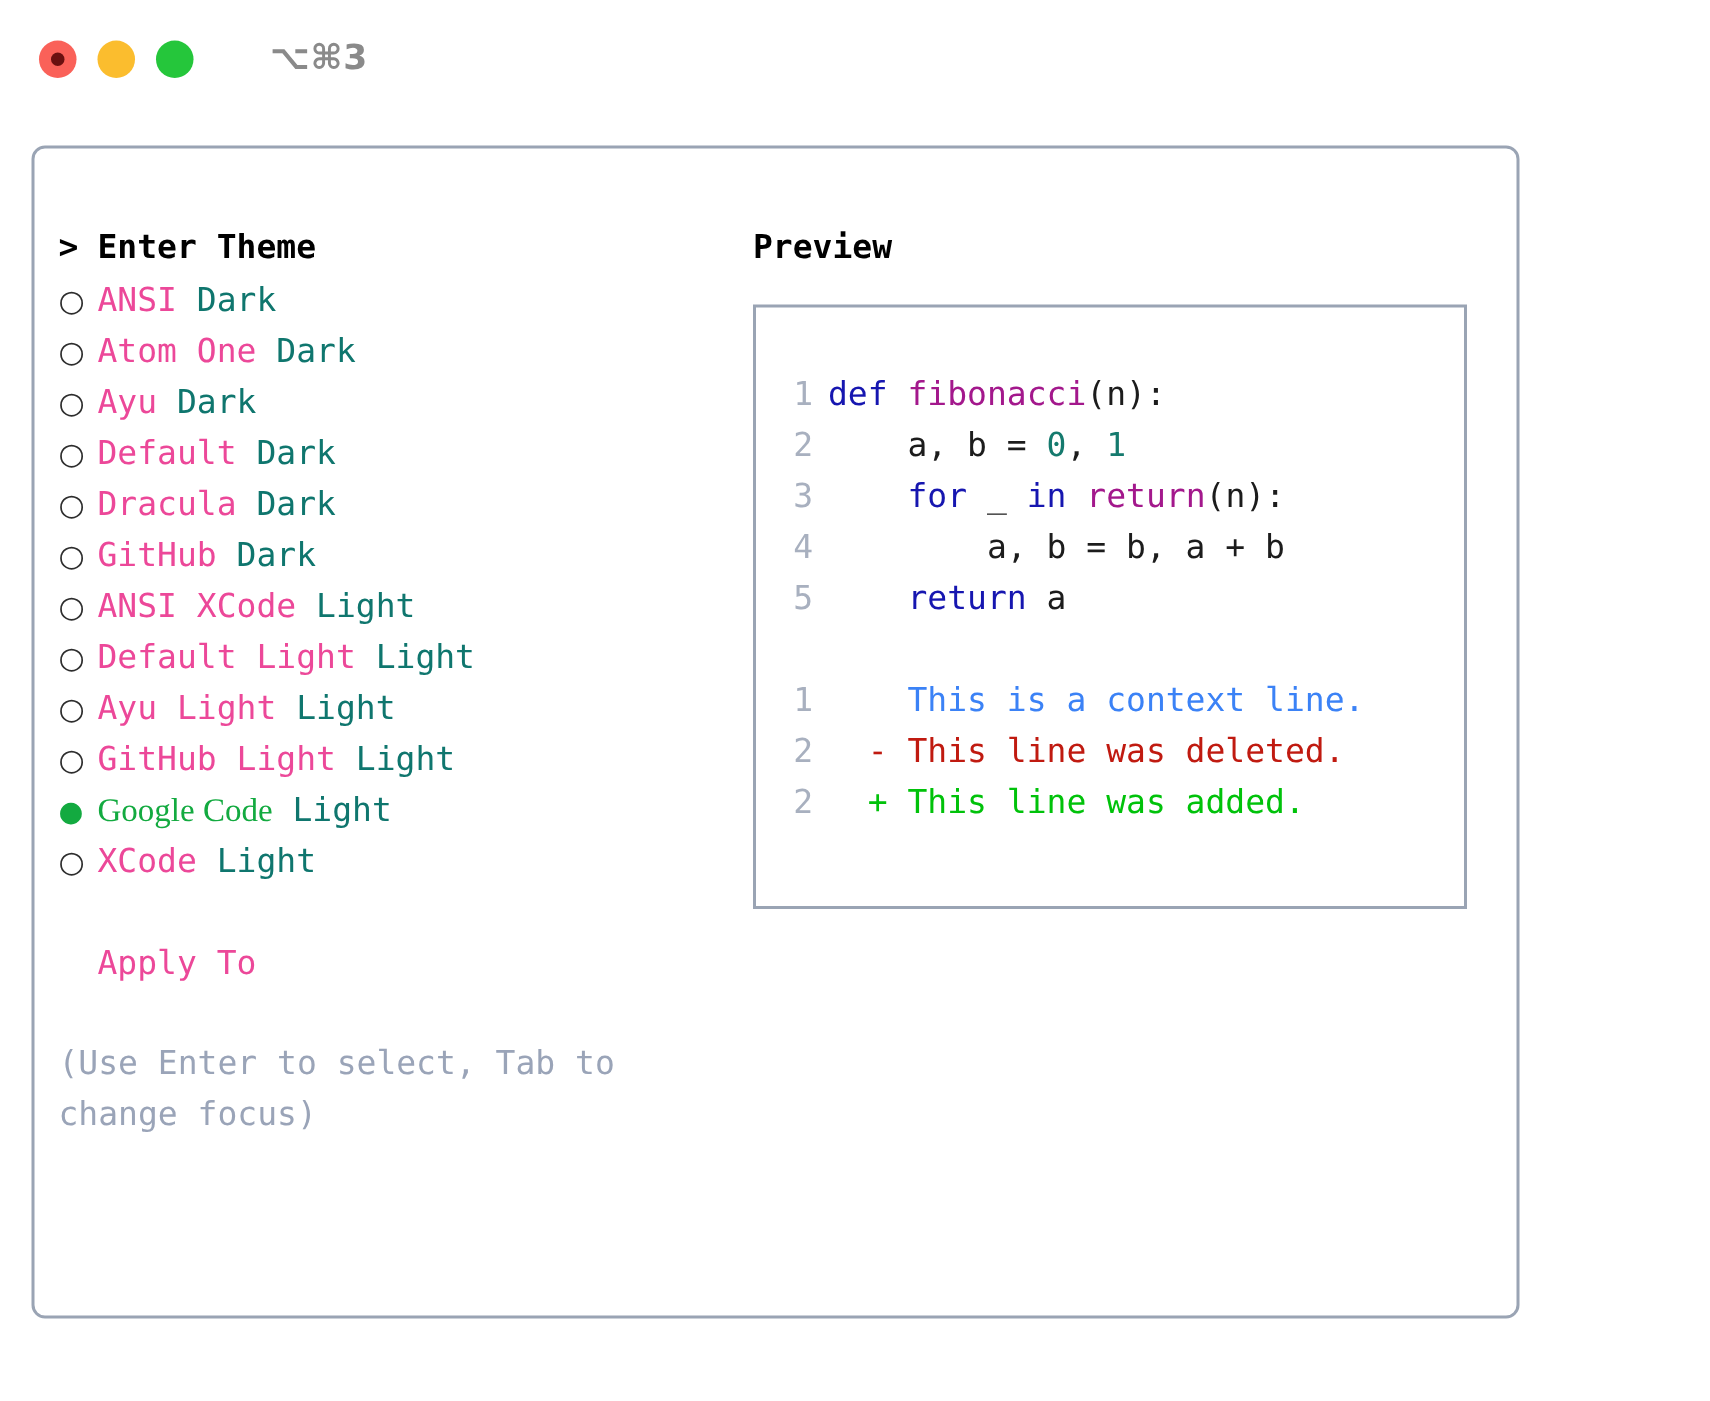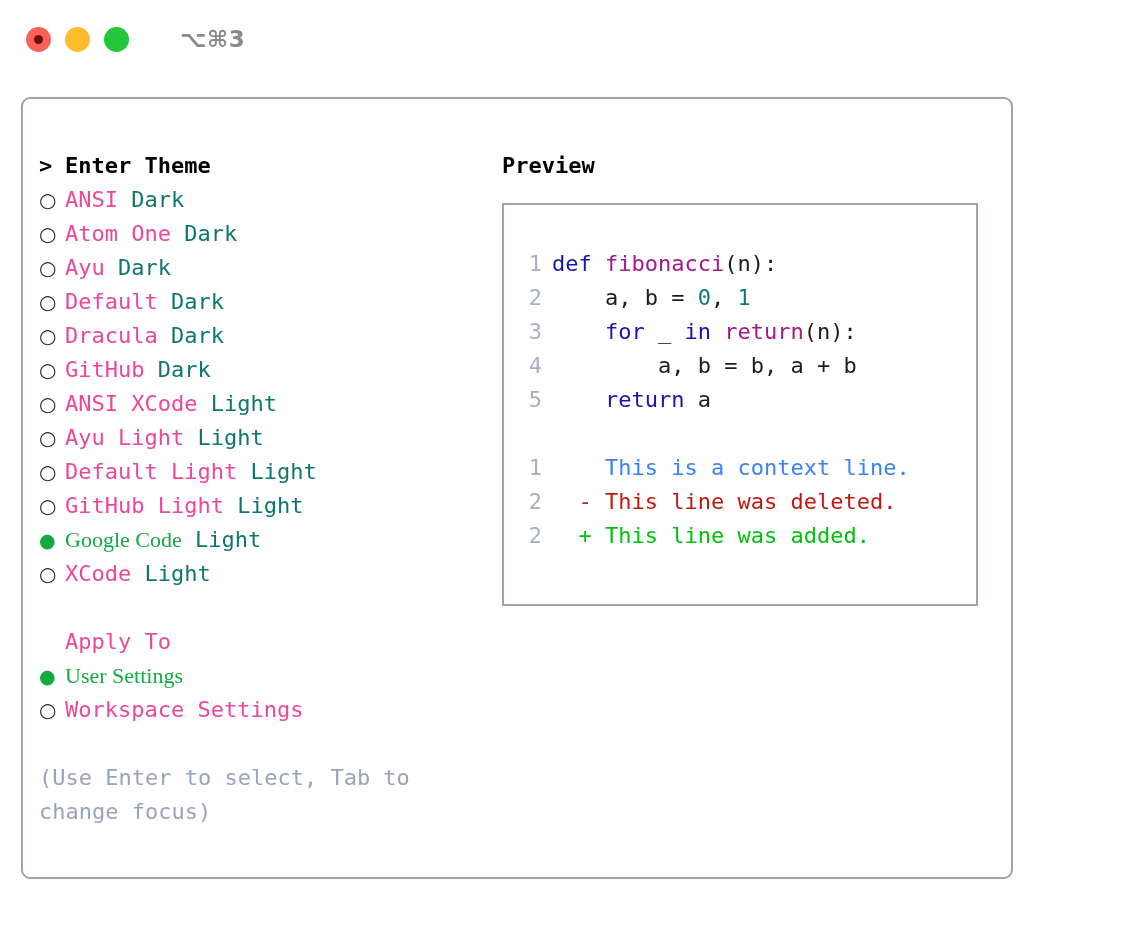--- a/index.html
+++ b/index.html
@@ -212,35 +212,31 @@
       </div>
 
       <div id="theme-list">
           <div class="row"><span class="marker">○</span><span class="label">ANSI</span><span class="suffix"> Dark</span></div>
           <div class="row"><span class="marker">○</span><span class="label">Atom One</span><span class="suffix"> Dark</span></div>
           <div class="row"><span class="marker">○</span><span class="label">Ayu</span><span class="suffix"> Dark</span></div>
           <div class="row"><span class="marker">○</span><span class="label">Default</span><span class="suffix"> Dark</span></div>
           <div class="row"><span class="marker">○</span><span class="label">Dracula</span><span class="suffix"> Dark</span></div>
           <div class="row"><span class="marker">○</span><span class="label">GitHub</span><span class="suffix"> Dark</span></div>
           <div class="row"><span class="marker">○</span><span class="label">ANSI XCode</span><span class="suffix"> Light</span></div>
+          <div class="row"><span class="marker">○</span><span class="label">Default Light</span><span class="suffix"> Light</span></div>
           <div class="row"><span class="marker">○</span><span class="label">Ayu Light</span><span class="suffix"> Light</span></div>
-          <div class="row"><span class="marker">○</span><span class="label">Default Light</span><span class="suffix"> Light</span></div>
           <div class="row"><span class="marker">○</span><span class="label">GitHub Light</span><span class="suffix"> Light</span></div>
           <div class="row"><span class="marker sel">●</span><span class="label selected">Google Code</span><span class="suffix"> Light</span></div>
           <div class="row"><span class="marker">○</span><span class="label">XCode</span><span class="suffix"> Light</span></div>
         </div>
 
       <div class="row" id="apply-header">
         <span class="marker blank">○</span><span class="label">Apply To</span>
       </div>
 
-      <div id="apply-list">
-          <div class="row"><span class="marker sel">●</span><span class="label selected">User Settings</span></div>
-          <div class="row"><span class="marker">○</span><span class="label">Workspace Settings</span></div>
-        </div>
 
       <div id="hint">(Use Enter to select, Tab to change focus)</div>
     </div>
 
     <div id="right-col">
       <div id="preview-title">Preview</div>
 
       <div id="preview-box">
         <div id="code-area">
           <div id="code-lines">

